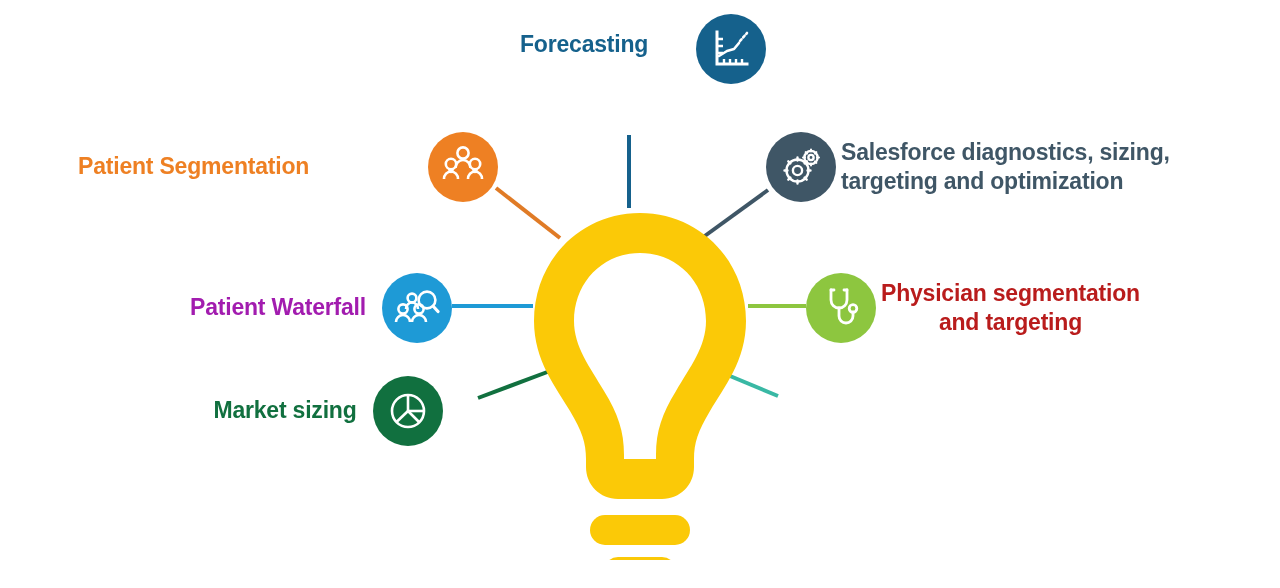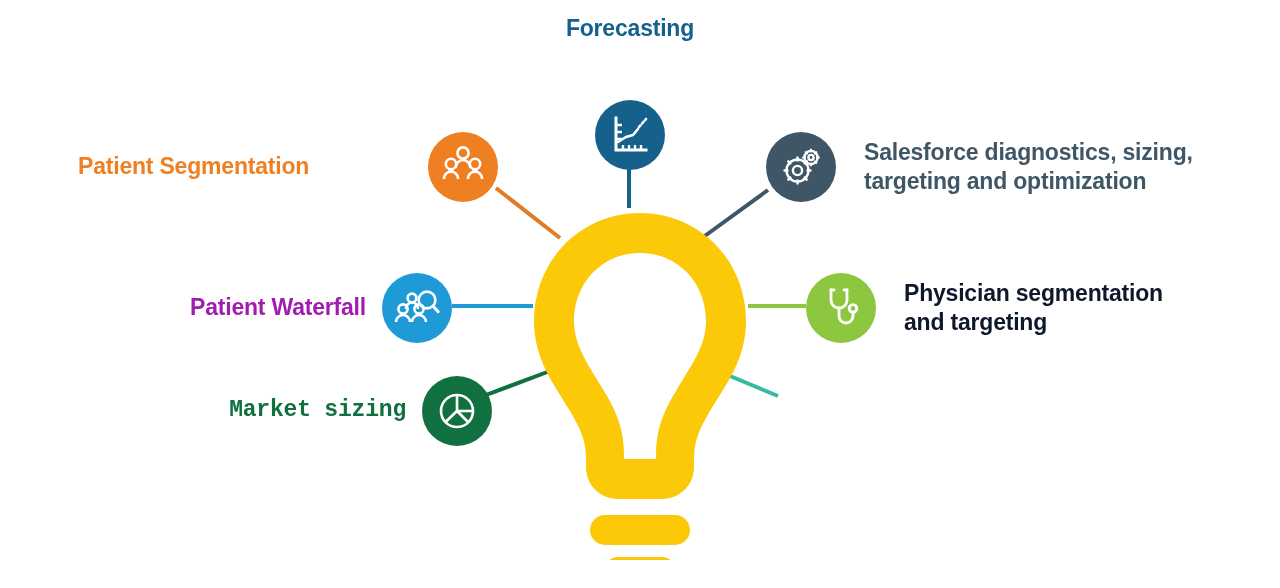--- a/index.html
+++ b/index.html
@@ -49,29 +49,29 @@
   }
   .node-circle svg { display: block; }
   .node-label {
     font-weight: bold;
     font-size: 23px;
     line-height: 1.27;
     letter-spacing: -0.2px;
     white-space: pre-line;
   }
   .node.left .node-label { text-align: right; margin-right: 16px; }
-  .node.right .node-label { text-align: left; margin-left: 28px; }
-  .node.top { flex-direction: column; gap: 48px; }
+  .node.right .node-label { text-align: left; margin-left: 5px; }
+  .node.top { flex-direction: row; gap: 48px; }
   .node.top .node-label { text-align: center; margin-bottom: 9px; }
 
   
   #node-forecasting      { left: 520px; top: 14px;  width: 220px; align-items: center; }
   #node-patient-seg      { left: 78px;  top: 132px; width: 420px; justify-content: space-between; }
   #node-patient-waterfall{ left: 120px; top: 273px; width: 332px; justify-content: flex-end; }
-  #node-market-sizing    { left: 196px; top: 376px; width: 296px; justify-content: flex-end; font-family: Liberation Mono, monospace; }
+  #node-market-sizing    { left: 180px; top: 376px; width: 296px; justify-content: center; }
   #node-salesforce       { left: 766px; top: 132px; width: 440px; }
   #node-physician        { left: 806px; top: 273px; width: 400px; }
   #node-trade            { left: 776px; top: 376px; width: 330px; }
 </style>
 </head>
 <body>
 
 <div id="stage">
 
   <svg id="connectors" viewBox="0 0 1280 588" xmlns="http://www.w3.org/2000/svg">
@@ -198,18 +198,18 @@
     <div class="node-circle" style="background: rgb(141, 198, 63);">
       <svg width="44" height="44" viewBox="0 0 44 44" xmlns="http://www.w3.org/2000/svg">
         <g stroke="#fff" stroke-width="2.8" fill="none" stroke-linecap="round">
           <path d="M12 4 v10 a8 8 0 0 0 16 0 V4"></path>
           <path d="M12 4 h3 M25 4 h3"></path>
           <path d="M20 22 v8 a7 7 0 0 0 14 0 v-4"></path>
           <circle cx="34" cy="22.5" r="3.8"></circle>
         </g>
       </svg>
     </div>
-    <div class="node-label" style="color: #0f172a;">Physician segmentation
+    <div class="node-label" style="color: #b91c1c; text-align: center;">Physician segmentation
 and targeting</div>
   </div>
 
 
 </div>
 
 </body></html>

